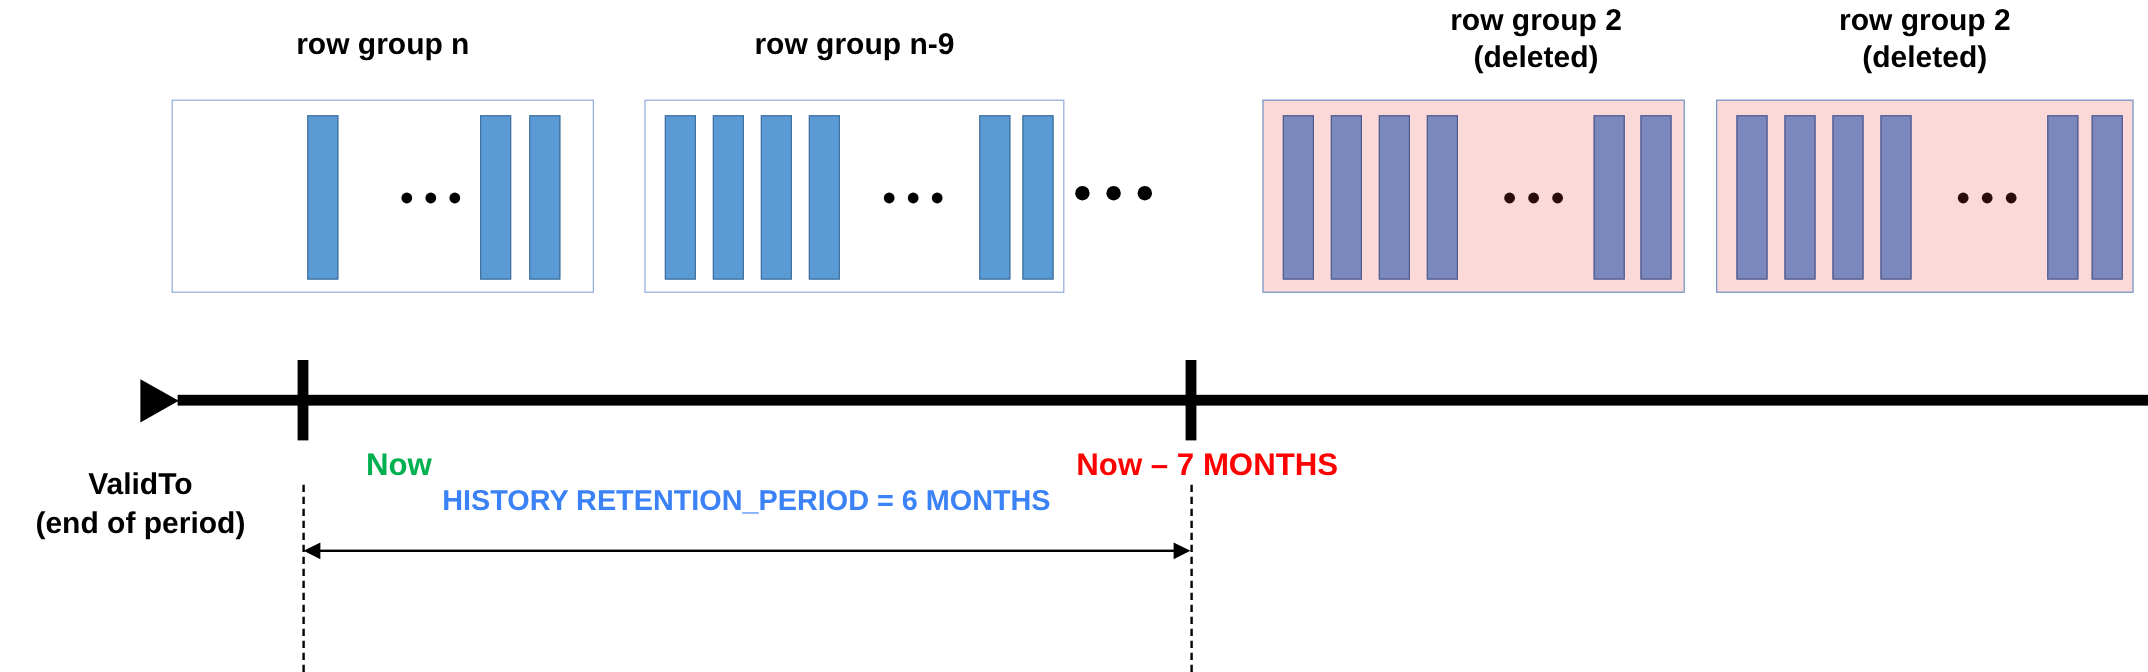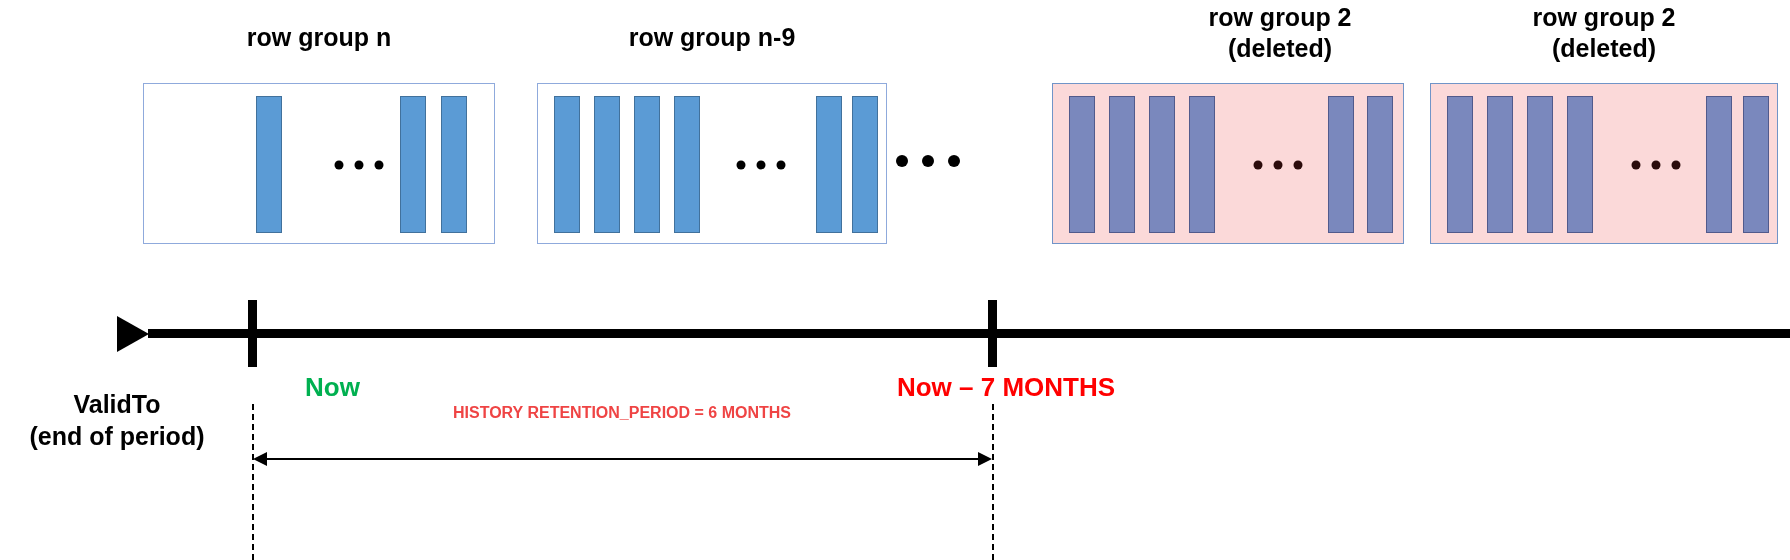--- a/index.html
+++ b/index.html
@@ -121,22 +121,22 @@
 
   
   .dashed-v {
     position: absolute;
     width: 0;
     border-left: 2px dashed #000000;
   }
   .retention-label {
     position: absolute;
     font-weight: bold;
-    font-size: 16px;
-    color: #ef4444;
+    font-size: 24px;
+    color: #3b82f6;
     white-space: nowrap;
     transform: translateX(-50%);
   }
   .span-line {
     position: absolute;
     height: 2px;
     background: #000000;
   }
   .span-head-l, .span-head-r {
     position: absolute;

